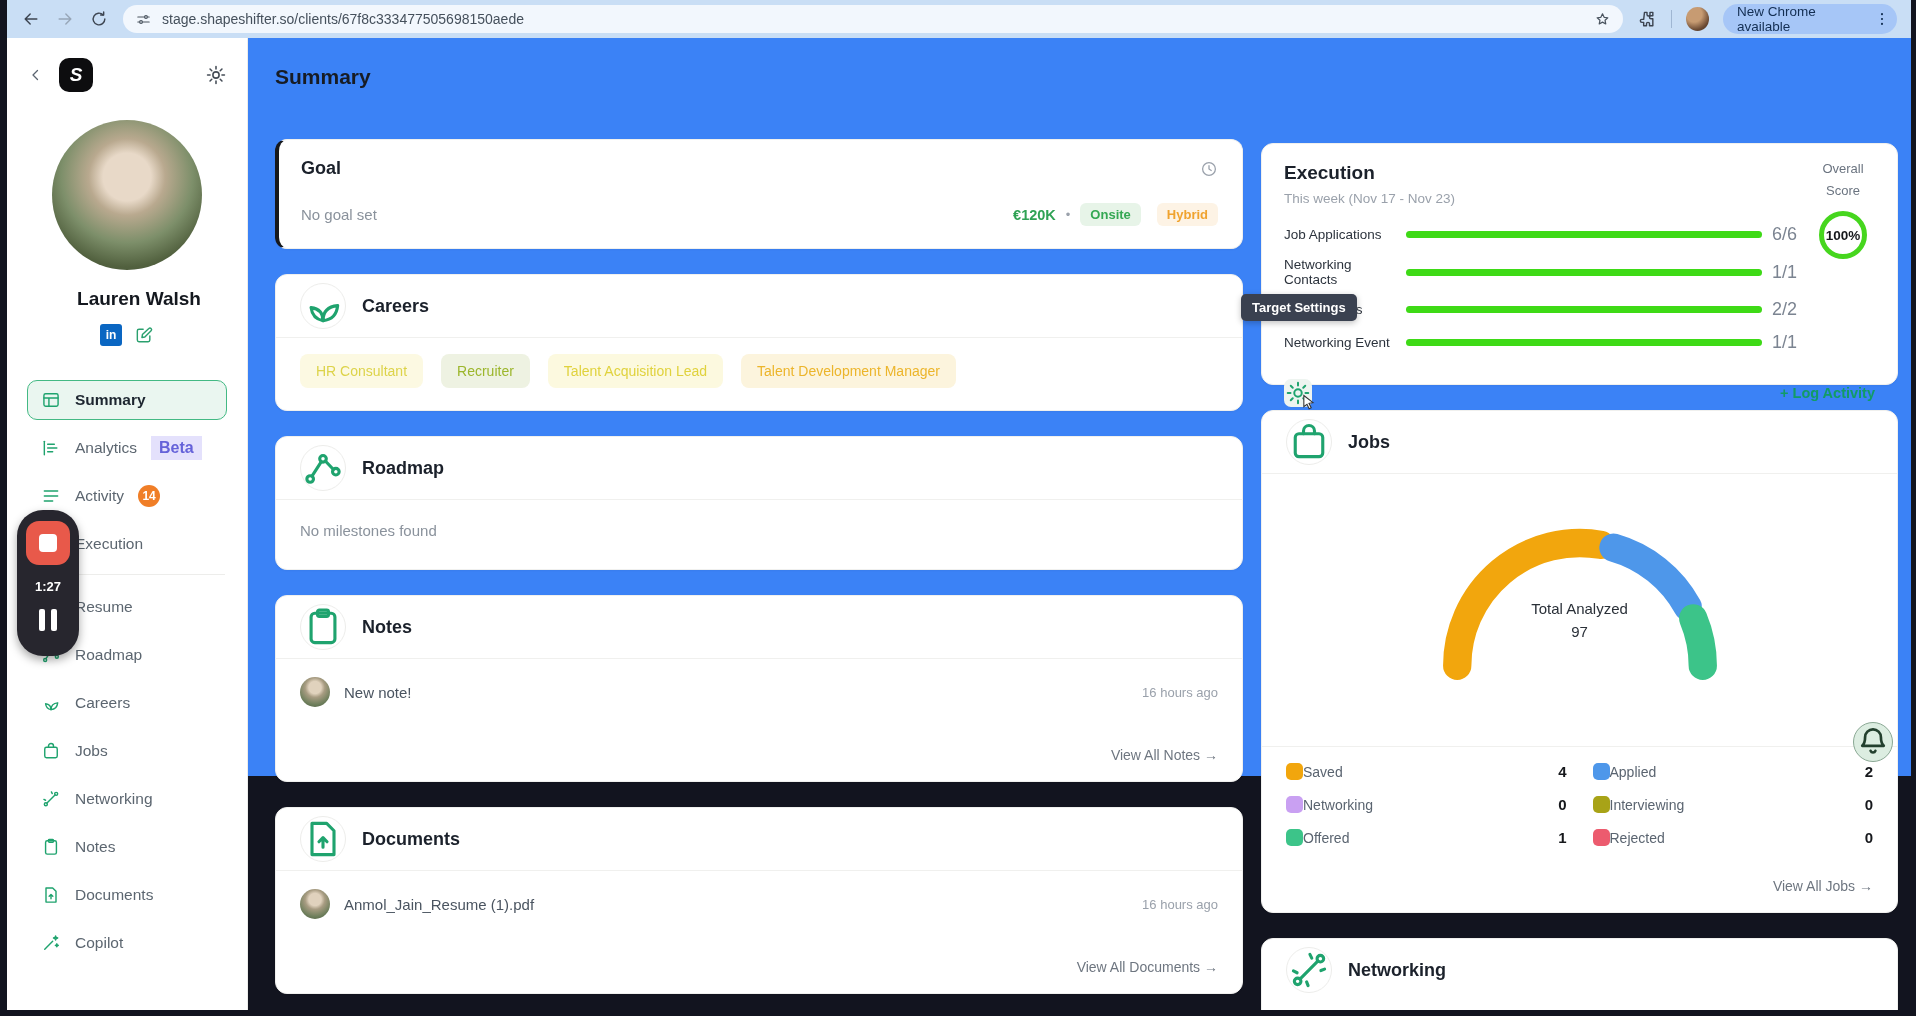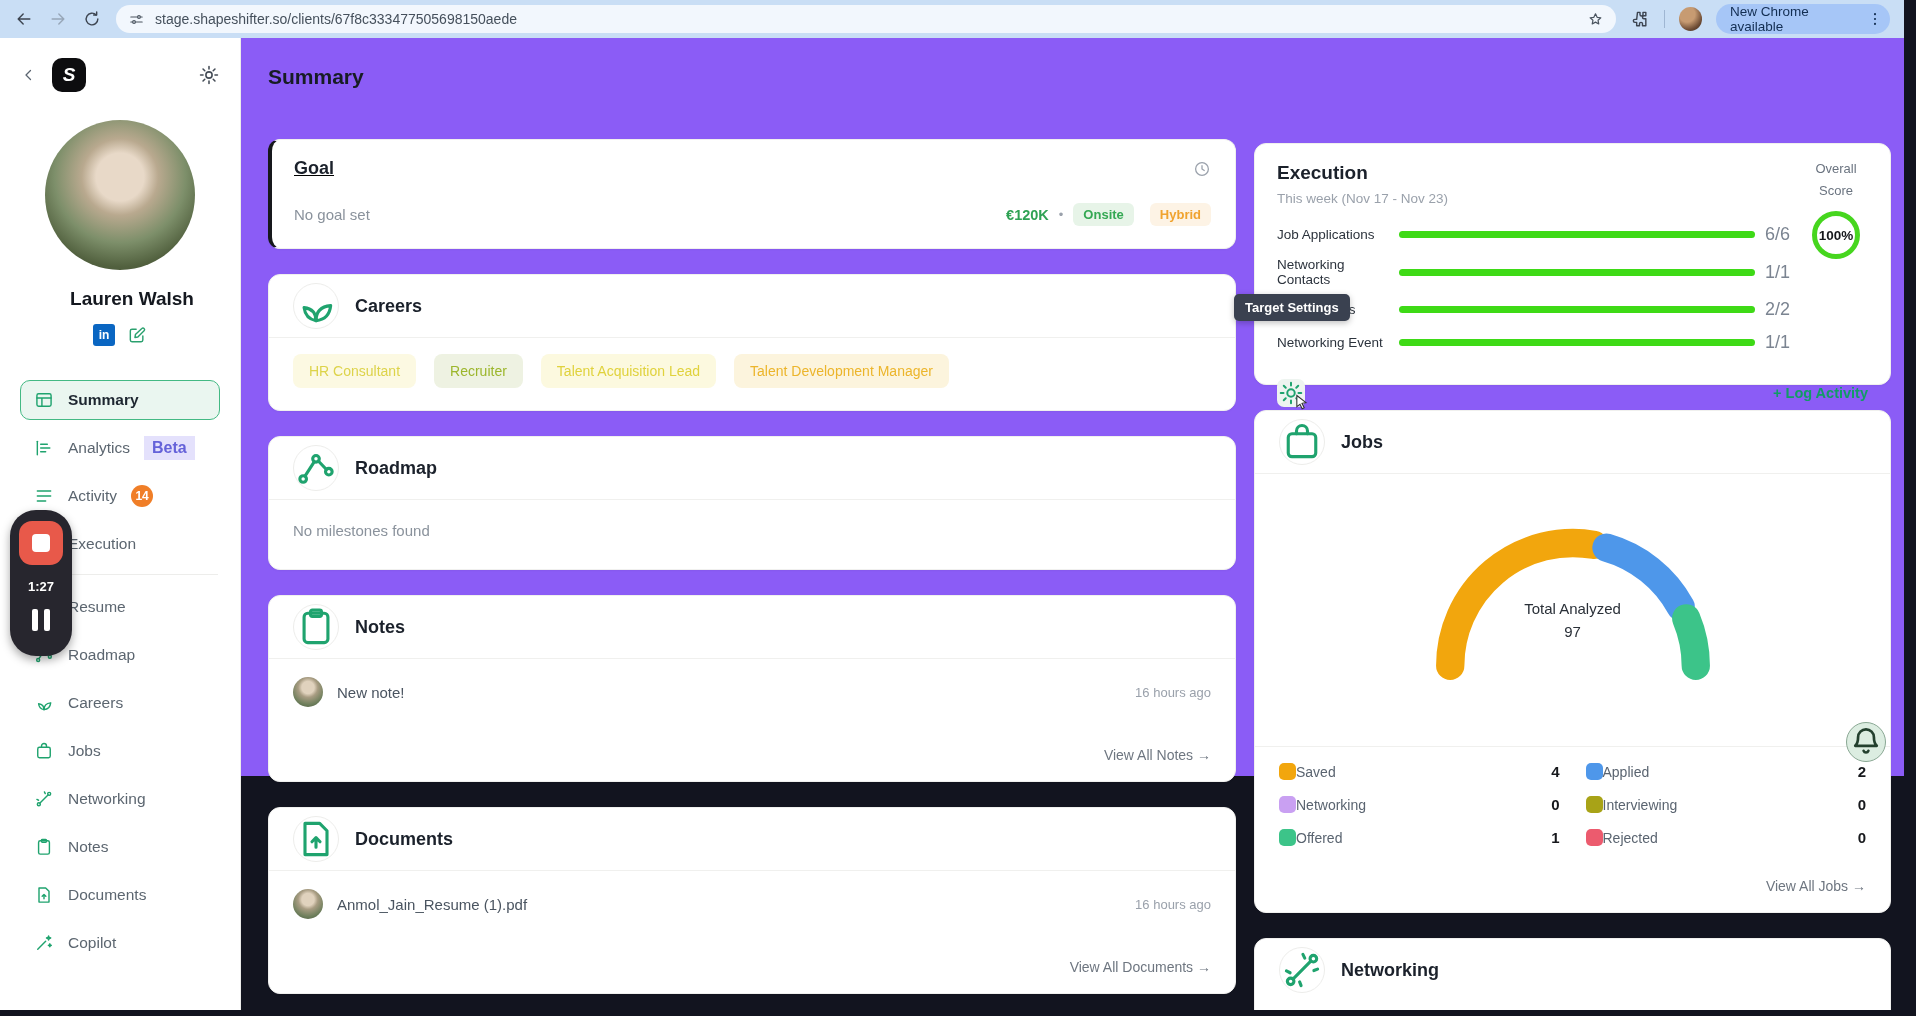--- a/index.html
+++ b/index.html
@@ -1,18 +1,18 @@
 <!DOCTYPE html>
 <html><head>
 <meta charset="utf-8">
 <style>
   * { margin:0; padding:0; box-sizing:border-box; }
   html,body { width:1916px; height:1016px; overflow:hidden; background:#12141f;
     font-family:"Liberation Sans", sans-serif; }
-  .window { position:absolute; left:0; top:0; width:1904px; height:776px; background:#8b5cf6; }
+  .window { position:absolute; left:7px; top:0; width:1904px; height:776px; background:#3b82f6; }
 
   
   .toolbar { height:38px; background:#c9def5; display:flex; align-items:center; padding:0 14px; gap:14px; }
   .tb-ic { width:20px; height:20px; color:#3c4450; flex:0 0 auto; cursor:pointer; }
   .tb-ic.dis { color:#97a6b8; }
   .addr { flex:0 0 1500px; height:28px; background:#f2f7fd; border-radius:14px; display:flex; align-items:center; padding:0 12px; gap:10px; }
   .addr .url { font-size:14px; color:#45505c; flex:1; white-space:nowrap; overflow:hidden; }
   .addr .tb-ic { width:17px; height:17px; color:#4a545f; }
   .tb-sep { width:1px; height:18px; background:#9fb6d2; }
   .tb-avatar { width:24px; height:24px; border-radius:50%; background:radial-gradient(circle at 35% 30%, #c79b72 0 35%, #6b4a33 70%, #3a2a1e 100%); cursor:pointer; }
@@ -59,21 +59,21 @@
   .page-title { margin:27px 0 50px 0; font-size:21px; font-weight:bold; color:#171c24; }
   .stack > * + * { margin-top:25px; }
   .card { background:#fff; border:1px solid #f0f0ee; border-radius:12px; box-shadow:0 1px 2px rgba(20,24,31,.04); position:relative; }
   .card-head { display:flex; align-items:center; gap:16px; padding:10px 24px; height:62px; }
   .head-circle { width:46px; height:46px; border:1px solid #ededeb; border-radius:50%; display:flex; align-items:center; justify-content:center; color:#1fa36e; }
   .head-circle svg, .head-circle .icon { width:22px; height:22px; }
   .card-title { font-size:18px; font-weight:bold; color:#1b212b; }
   .card-div { height:1px; background:#f0f0ee; }
 
   .goal-card { border-left:4px solid #16181c; padding:18px 24px 22px 22px; height:110px; }
-  .goal-top { display:flex; align-items:center; justify-content:space-between;text-decoration:underline; }
+  .goal-top { display:flex; align-items:center; justify-content:space-between; }
   .clock-ic { width:18px; height:18px; color:#9aa1ab; }
   .goal-row { display:flex; align-items:center; justify-content:space-between; margin-top:24px; }
   .goal-empty { font-size:15px; color:#8a929c; }
   .goal-right { display:flex; align-items:center; gap:10px; }
   .goal-salary { font-size:14.5px; color:#2fa254; font-weight:bold; }
   .goal-dot { color:#9aa1ab; font-size:13px; }
   .g-badge { font-size:13px; border-radius:6px; padding:4px 10px; font-weight:bold; }
 
   .pill-row { padding:16px 24px 22px 24px; display:flex; gap:18px; }
   .pill { font-size:14px; padding:9px 16px; border-radius:8px; cursor:pointer; }

